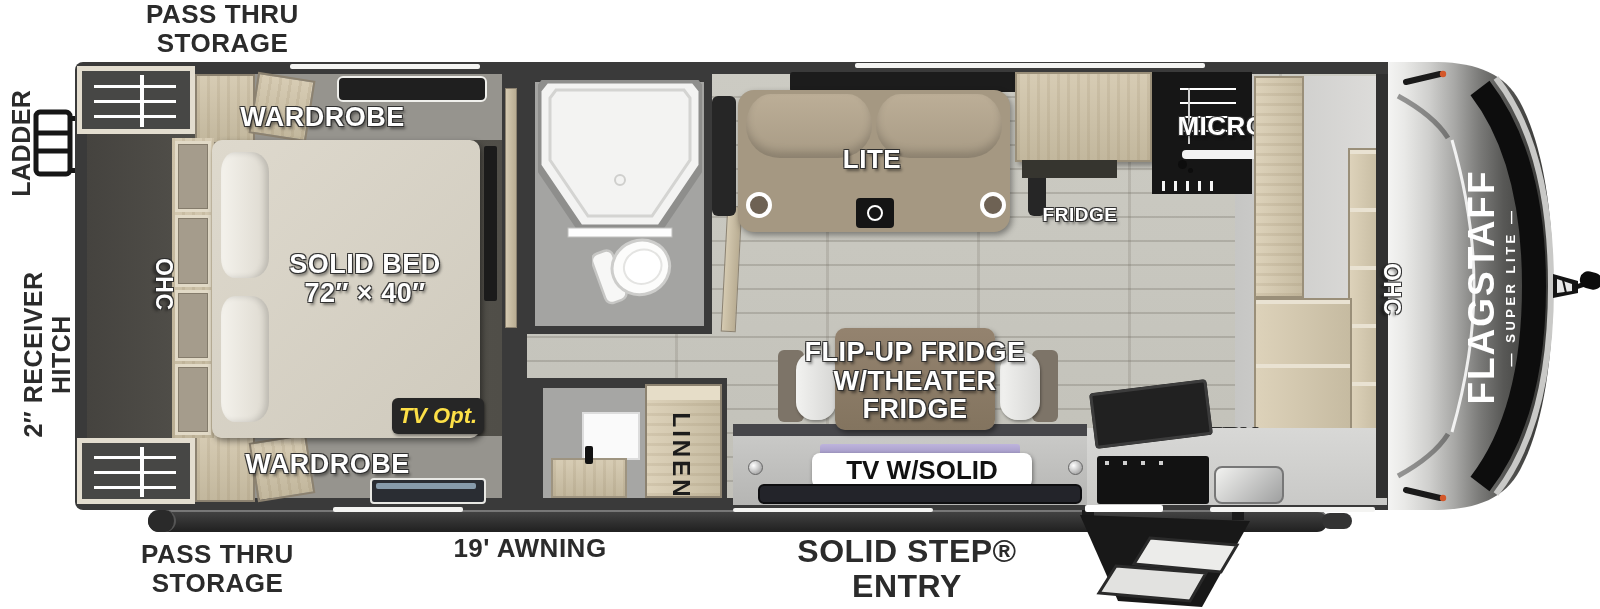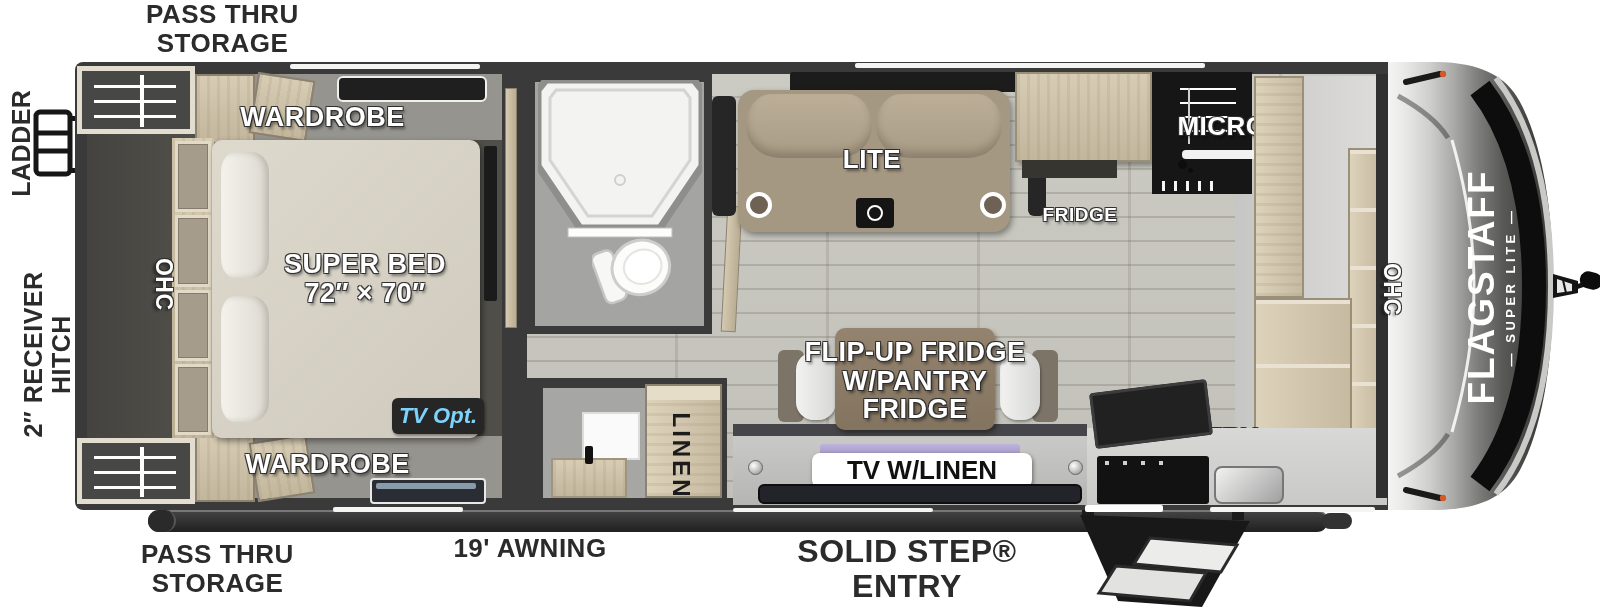--- a/index.html
+++ b/index.html
@@ -97,31 +97,31 @@
     <div class="drawer" style="flex:1;"></div>
     <div class="drawer" style="flex:1;"></div>
     <div class="drawer" style="flex:1;"></div>
     <div class="drawer" style="flex:1;"></div>
   </div>
 
   <div class="abs" style="left:212px;top:140px;width:268px;height:298px;background:linear-gradient(135deg,#ded9cd,#cfcabd);border-radius:10px;box-shadow:2px 3px 6px rgba(0,0,0,.45);"></div>
   <div class="abs" style="left:221px;top:152px;width:48px;height:126px;background:linear-gradient(90deg,#f4f2ec,#ddd9cf);border-radius:14px 18px 18px 14px/20px;box-shadow:inset -4px 0 6px rgba(0,0,0,.15);"></div>
   <div class="abs" style="left:221px;top:296px;width:48px;height:126px;background:linear-gradient(90deg,#f4f2ec,#ddd9cf);border-radius:14px 18px 18px 14px/20px;box-shadow:inset -4px 0 6px rgba(0,0,0,.15);"></div>
   <div class="abs lblW" style="left:255px;top:250px;width:220px;font-size:27px;">
-    <div>SUPER BED</div>
-    <div>72″ × 70″</div>
+    <div>SOLID BED</div>
+    <div>72″ × 40″</div>
   </div>
 
   <div class="abs lblW" style="left:230px;top:103px;width:185px;font-size:27px;">WARDROBE</div>
   <div class="abs lblW" style="left:235px;top:450px;width:185px;font-size:27px;">WARDROBE</div>
   <div class="abs lblW" style="left:134px;top:272px;width:60px;font-size:23px;transform:rotate(90deg);">OHC</div>
 
   <div class="abs" style="left:484px;top:146px;width:13px;height:155px;background:#1b1b1b;border-radius:2px;"></div>
   <div class="abs" style="left:392px;top:398px;width:92px;height:36px;background:#262626;border-radius:6px;display:flex;align-items:center;justify-content:center;box-shadow:1px 2px 3px rgba(0,0,0,.4);">
-    <span style="color:#7dd3fc;font-weight:bold;font-style:italic;font-size:22px;">TV Opt.</span>
+    <span style="color:#fde047;font-weight:bold;font-style:italic;font-size:22px;">TV Opt.</span>
   </div>
 
   <div class="abs" style="left:502px;top:74px;width:25px;height:424px;background:#3a3a3a;"></div>
   <div class="abs" style="left:505px;top:88px;width:12px;height:240px;background:linear-gradient(90deg,#d5cab1,#b9ad93);border:1px solid #8c8270;box-sizing:border-box;"></div>
 
   <div class="abs" style="left:527px;top:74px;width:185px;height:260px;background:#a4a4a2;border:8px solid #3a3a3a;box-sizing:border-box;"></div>
   <svg class="abs" style="left:538px;top:80px;" width="164" height="160" viewBox="0 0 164 160">
     <polygon points="8,0 156,0 164,10 164,86 122,148 42,148 0,86 0,10" fill="#f3f3f2" stroke="#8e8e8c" stroke-width="7"></polygon>
     <polygon points="18,10 146,10 152,18 152,80 114,136 50,136 12,80 12,18" fill="none" stroke="#d4d4d2" stroke-width="3"></polygon>
     <circle cx="82" cy="100" r="5" fill="none" stroke="#cfcfcd" stroke-width="2"></circle>
@@ -190,34 +190,34 @@
   <div class="abs" style="left:1092px;top:386px;width:118px;height:56px;background:#212121;border-radius:4px;transform:rotate(-7deg);box-shadow:inset 0 0 0 3px #3c3c3c;"></div>
   <div class="abs" style="left:1097px;top:456px;width:112px;height:48px;background:#121212;border-radius:3px;">
     <div class="abs" style="left:8px;top:5px;width:70px;height:4px;
          background:repeating-linear-gradient(90deg,#cfcfcf 0 4px,rgba(0,0,0,0) 4px 18px);"></div>
   </div>
   <div class="abs" style="left:1214px;top:466px;width:70px;height:38px;background:linear-gradient(135deg,#f2f2f0,#9fa0a0);border:2px solid #777;border-radius:8px;box-sizing:border-box;"></div>
 
   <div class="abs" style="left:733px;top:424px;width:354px;height:81px;background:linear-gradient(180deg,#c9c9c7,#b5b5b3);border-top:12px solid #46464a;box-sizing:border-box;"></div>
   <div class="abs" style="left:820px;top:444px;width:200px;height:13px;background:linear-gradient(180deg,#beb4dc,#9d93c2);border-radius:3px;"></div>
   <div class="abs" style="left:812px;top:453px;width:220px;height:35px;background:#fff;border-radius:8px;box-shadow:1px 2px 4px rgba(0,0,0,.45);display:flex;align-items:center;justify-content:center;">
-    <span style="color:#111;font-weight:bold;font-size:26px;">TV W/LINEN</span>
+    <span style="color:#111;font-weight:bold;font-size:26px;">TV W/SOLID</span>
   </div>
   <div class="abs" style="left:748px;top:460px;width:13px;height:13px;border-radius:50%;background:radial-gradient(circle at 35% 35%,#fff,#8a8a8a);border:1px solid #666;"></div>
   <div class="abs" style="left:1068px;top:460px;width:13px;height:13px;border-radius:50%;background:radial-gradient(circle at 35% 35%,#fff,#8a8a8a);border:1px solid #666;"></div>
   <div class="abs" style="left:758px;top:484px;width:324px;height:20px;background:#23242a;border:2px solid #0e0e10;border-radius:6px;box-sizing:border-box;"></div>
 
   <div class="abs" style="left:778px;top:350px;width:26px;height:72px;background:#7d7468;border-radius:6px;"></div>
   <div class="abs" style="left:1032px;top:350px;width:26px;height:72px;background:#7d7468;border-radius:6px;"></div>
   <div class="abs" style="left:796px;top:352px;width:40px;height:68px;background:linear-gradient(90deg,#f2f2f0,#d6d6d4);border-radius:18px;box-shadow:1px 2px 3px rgba(0,0,0,.35);"></div>
   <div class="abs" style="left:1000px;top:352px;width:40px;height:68px;background:linear-gradient(90deg,#f2f2f0,#d6d6d4);border-radius:18px;box-shadow:1px 2px 3px rgba(0,0,0,.35);"></div>
   <div class="abs" style="left:835px;top:328px;width:160px;height:102px;background:linear-gradient(180deg,#94836f,#83745f);border-radius:10px;box-shadow:2px 3px 5px rgba(0,0,0,.4);"></div>
   <div class="abs lblW" style="left:785px;top:338px;width:260px;font-size:27px;">
     <div>FLIP-UP FRIDGE</div>
-    <div>W/PANTRY</div>
+    <div>W/THEATER</div>
     <div>FRIDGE</div>
   </div>
 
   <div class="abs" style="left:290px;top:64px;width:190px;height:5px;background:#f4f4f2;border-radius:2px;"></div>
   <div class="abs" style="left:855px;top:63px;width:350px;height:5px;background:#f4f4f2;border-radius:2px;"></div>
   <div class="abs" style="left:333px;top:507px;width:130px;height:5px;background:#f4f4f2;border-radius:2px;"></div>
   <div class="abs" style="left:733px;top:508px;width:200px;height:4px;background:#f4f4f2;border-radius:2px;"></div>
   <div class="abs" style="left:1085px;top:505px;width:78px;height:7px;background:#fff;border-radius:2px;"></div>
   <div class="abs" style="left:1210px;top:507px;width:165px;height:5px;background:#f4f4f2;border-radius:2px;"></div>
 

